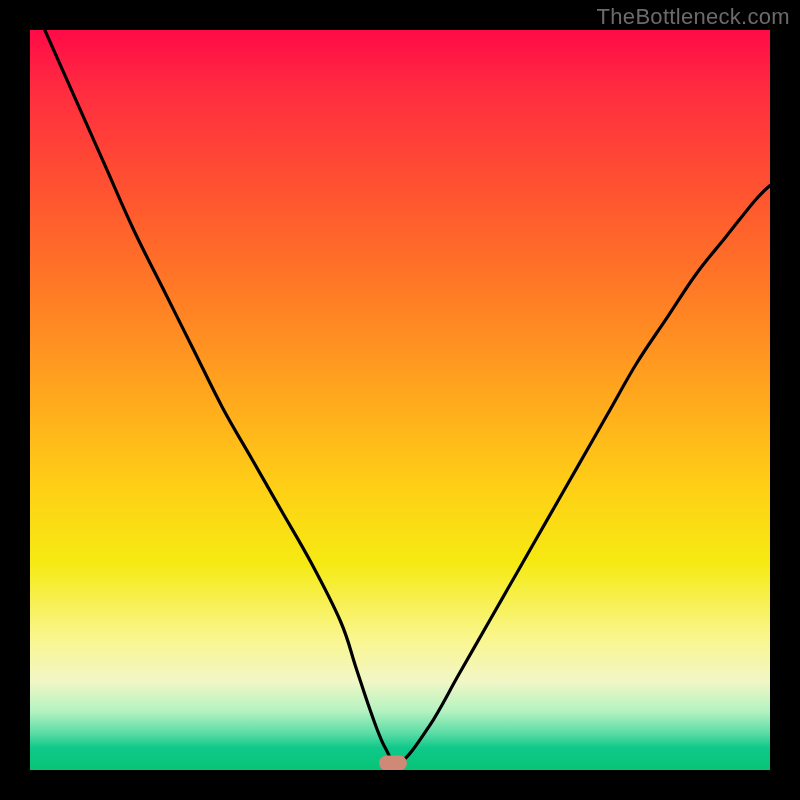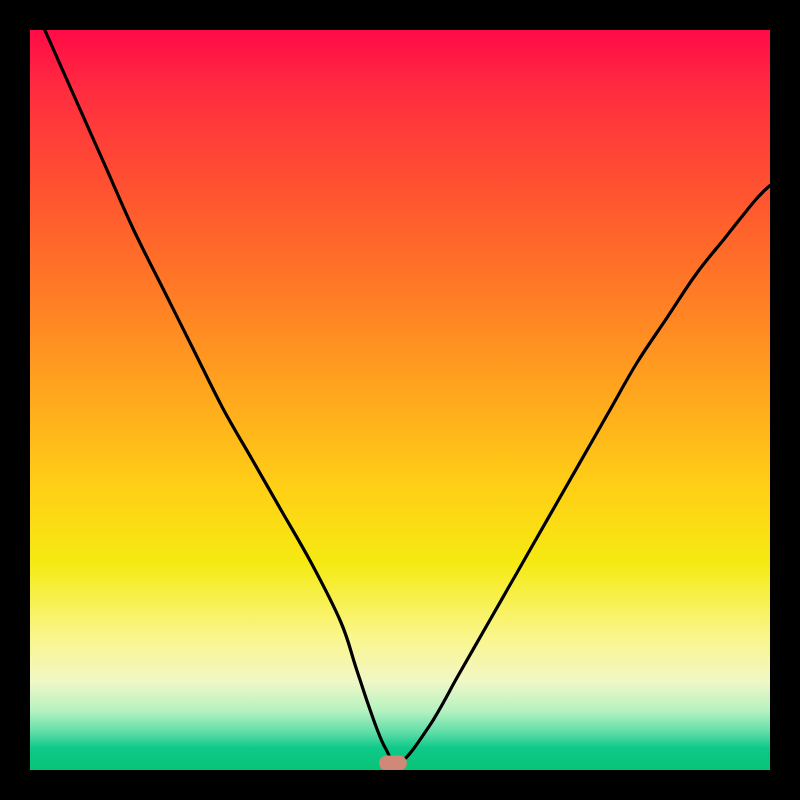--- a/index.html
+++ b/index.html
@@ -72,20 +72,21 @@
     border-radius: 8px;
     background: #d08877;
     transform: translate(-50%, -50%);
   }
 </style>
 </head>
 <body>
 
 <div class="frame">
 
+  <div class="watermark">TheBottleneck.com</div>
 
   <div class="plot-area">
     <div class="gradient-bg"></div>
 
     <svg class="curve" viewBox="0 0 740 740" preserveAspectRatio="none">
       <path id="curve-path" d="M 14.8 0.0 C 20.1 12.0, 33.7 42.6, 44.4 66.6 C 55.1 90.6, 63.3 109.2, 74.0 133.2 C 84.7 157.2, 92.9 177.2, 103.6 199.8 C 114.3 222.4, 122.5 237.7, 133.2 259.0 C 143.9 280.3, 152.1 296.9, 162.8 318.2 C 173.5 339.5, 181.7 357.4, 192.4 377.4 C 203.1 397.4, 211.3 410.6, 222.0 429.2 C 232.7 447.8, 240.9 462.4, 251.6 481.0 C 262.3 499.6, 270.5 512.8, 281.2 532.8 C 291.9 552.8, 302.8 573.4, 310.8 592.0 C 318.8 610.6, 320.3 620.4, 325.6 636.4 C 330.9 652.4, 335.1 666.1, 340.4 680.8 C 345.7 695.5, 349.9 708.5, 355.2 717.8 C 360.5 727.1, 362.0 736.6, 370.0 732.6 C 378.0 728.6, 388.9 711.6, 399.6 695.6 C 410.3 679.6, 418.5 662.4, 429.2 643.8 C 439.9 625.2, 448.1 610.6, 458.8 592.0 C 469.5 573.4, 477.7 558.8, 488.4 540.2 C 499.1 521.6, 507.3 507.0, 518.0 488.4 C 528.7 469.8, 536.9 455.2, 547.6 436.6 C 558.3 418.0, 566.5 403.4, 577.2 384.8 C 587.9 366.2, 596.1 350.3, 606.8 333.0 C 617.5 315.7, 625.7 304.6, 636.4 288.6 C 647.1 272.6, 655.3 258.9, 666.0 244.2 C 676.7 229.5, 684.9 220.5, 695.6 207.2 C 706.3 193.9, 717.2 179.5, 725.2 170.2 C 733.2 160.9, 737.3 158.1, 740.0 155.4" stroke="#000" stroke-width="3.2" fill="none" stroke-linecap="round" stroke-linejoin="round"></path>
     </svg>
 
     <div class="marker" id="marker" style="left: 362.6px; top: 732.6px;"></div>
   </div>

